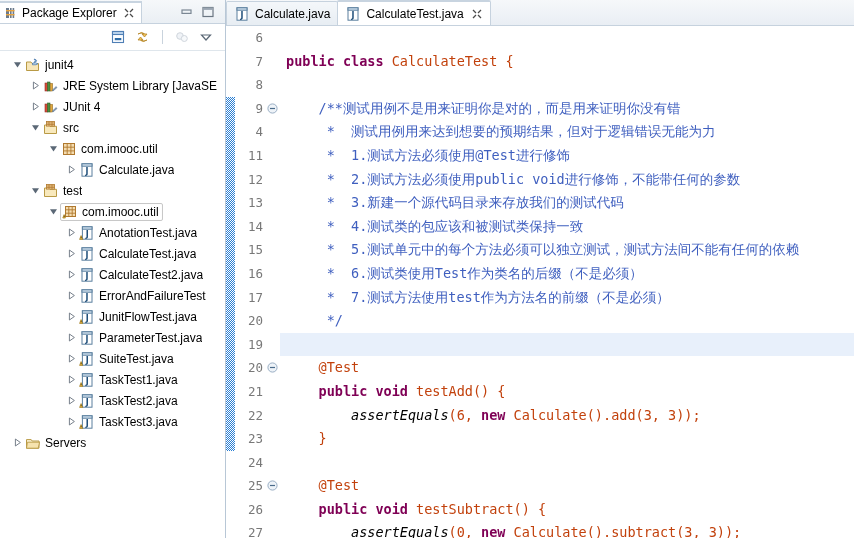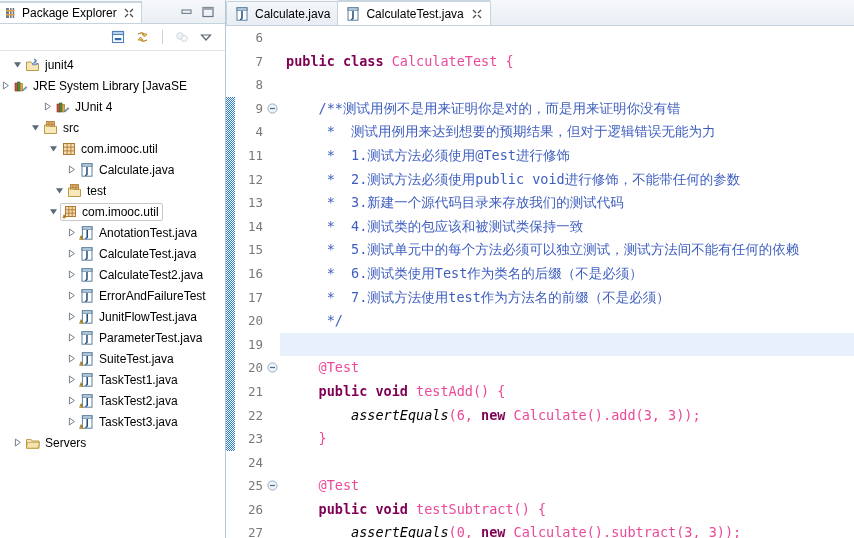--- a/index.html
+++ b/index.html
@@ -241,21 +241,21 @@
     white-space: pre;
     position: relative;
   }
   .cline.current {
     background: #e8f0fb;
     box-shadow: -50px 0 0 #e8f0fb;
   }
   .kw { color: #7f0055; font-weight: bold; margin-top: 48px; }
   .cm { color: #3f5fbf; }
   .mth { color: #000000; font-style: italic; }
-  .pl { color: #ec4899; }
+  .pl { color: #c2410c; }
 </style>
 </head>
 <body>
 
 <div id="app">
 
   <div id="explorer">
 
     <div class="view-tabbar">
       <div class="view-tab">
@@ -329,39 +329,39 @@
             <span class="ico">
               <svg width="16" height="16" viewBox="0 0 16 16">
         <path d="M1.5 5 L1.5 13.5 L13.5 13.5 L13.5 6.5 L7 6.5 L6 5 Z" fill="#f7e6b8" stroke="#b99a45" stroke-width="1"></path>
         <path d="M9 2 q2.6 1.6 0 3.6 q2.6 -0.4 2.6 -2 q0 -1 -2.6 -1.6 z" fill="#8ab4e0" stroke="#3c6ea5" stroke-width="0.7"></path>
         <path d="M7.5 6.2 q3.6 -1 5.4 0.6 q-1 1.4 -5.4 1 z" fill="#cfe3f5" stroke="#3c6ea5" stroke-width="0.7"></path>
       </svg>
             </span>
             <span class="tlabel">junit4</span>
           </span>
         </div>
-        <div class="tnode" style="">
+        <div class="tnode" style="padding-left: 30px;">
           <span class="ico twisty">
             <svg width="11" height="11" viewBox="0 0 11 11">
               <path d="M3.4 2 L3.4 9 L8.4 5.5 Z" fill="none" stroke="#78818c" stroke-width="1"></path>
             </svg>
           </span>
           <span class="trow-inner">
             <span class="ico">
               <svg width="16" height="16" viewBox="0 0 16 16">
         <rect x="2" y="5" width="2.4" height="8" fill="#d84b3a" stroke="#8d3026" stroke-width="0.6"></rect>
         <rect x="4.6" y="4" width="2.4" height="9" fill="#4a8f3e" stroke="#2f5f27" stroke-width="0.6"></rect>
         <rect x="7.2" y="5.5" width="2.4" height="7.5" fill="#e0a93b" stroke="#96702a" stroke-width="0.6"></rect>
         <path d="M10 13 L14 9.5 L13.2 8.6 L9.4 12 Z" fill="#8aa2bb" stroke="#59718c" stroke-width="0.6"></path>
       </svg>
             </span>
             <span class="tlabel">JRE System Library [JavaSE</span>
           </span>
         </div>
-        <div class="tnode" style="padding-left: 42px;">
+        <div class="tnode" style="padding-left: 30px;">
           <span class="ico twisty">
             <svg width="11" height="11" viewBox="0 0 11 11">
               <path d="M3.4 2 L3.4 9 L8.4 5.5 Z" fill="none" stroke="#78818c" stroke-width="1"></path>
             </svg>
           </span>
           <span class="trow-inner">
             <span class="ico">
               <svg width="16" height="16" viewBox="0 0 16 16">
         <rect x="2" y="5" width="2.4" height="8" fill="#d84b3a" stroke="#8d3026" stroke-width="0.6"></rect>
         <rect x="4.6" y="4" width="2.4" height="9" fill="#4a8f3e" stroke="#2f5f27" stroke-width="0.6"></rect>
@@ -415,21 +415,21 @@
             <span class="ico">
               <svg width="16" height="16" viewBox="0 0 16 16">
         <rect x="3" y="1.8" width="10" height="12.4" fill="#ffffff" stroke="#5a7f9e" stroke-width="1"></rect>
         <rect x="3" y="1.8" width="10" height="2.4" fill="#d2e2f0" stroke="#5a7f9e" stroke-width="1"></rect>
         <text x="8" y="12" font-family="DejaVu Sans, sans-serif" font-size="8" font-weight="bold" fill="#1f4e79" text-anchor="middle">J</text>
       </svg>
             </span>
             <span class="tlabel">Calculate.java</span>
           </span>
         </div>
-        <div class="tnode" style="padding-left: 30px; margin-left: 24px;">
+        <div class="tnode" style="padding-left: 30px;">
           <span class="ico twisty">
             <svg width="11" height="11" viewBox="0 0 11 11">
               <path d="M2 3.2 L9 3.2 L5.5 8.4 Z" fill="#5b6876"></path>
             </svg>
           </span>
           <span class="trow-inner">
             <span class="ico">
               <svg width="16" height="16" viewBox="0 0 16 16">
         <path d="M1.5 5 L1.5 13.5 L13.5 13.5 L13.5 6.3 L7 6.3 L6 5 Z" fill="#f8e9bd" stroke="#b99a45" stroke-width="1"></path>
         <rect x="3.5" y="1.5" width="8" height="4.6" fill="#f0c98f" stroke="#b0792f" stroke-width="0.8"></rect>

